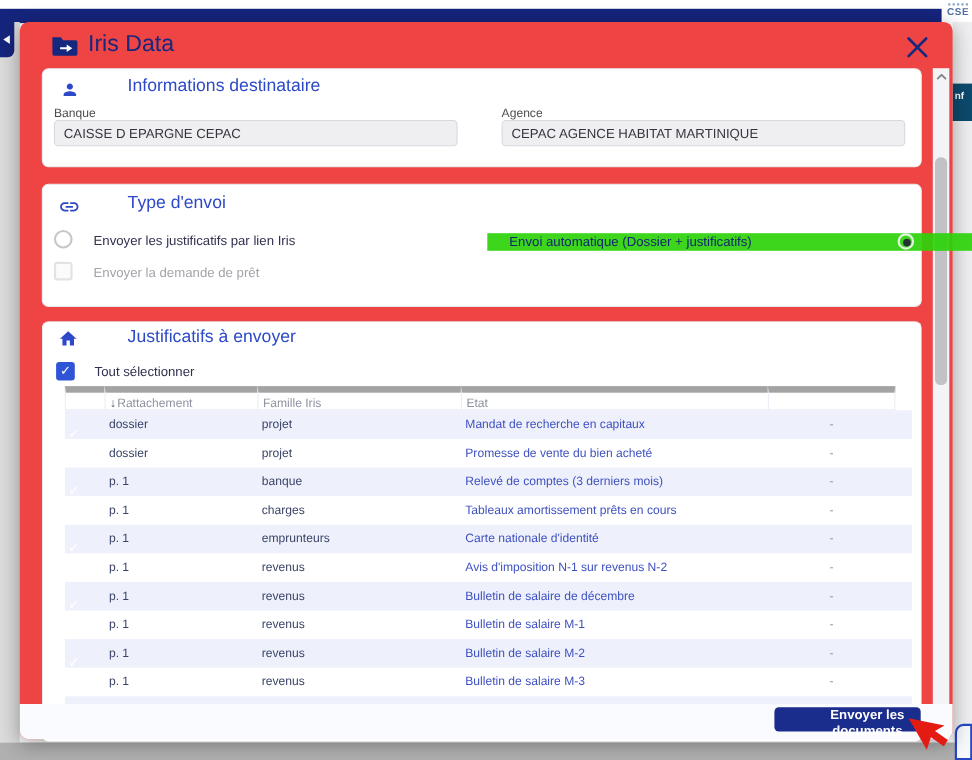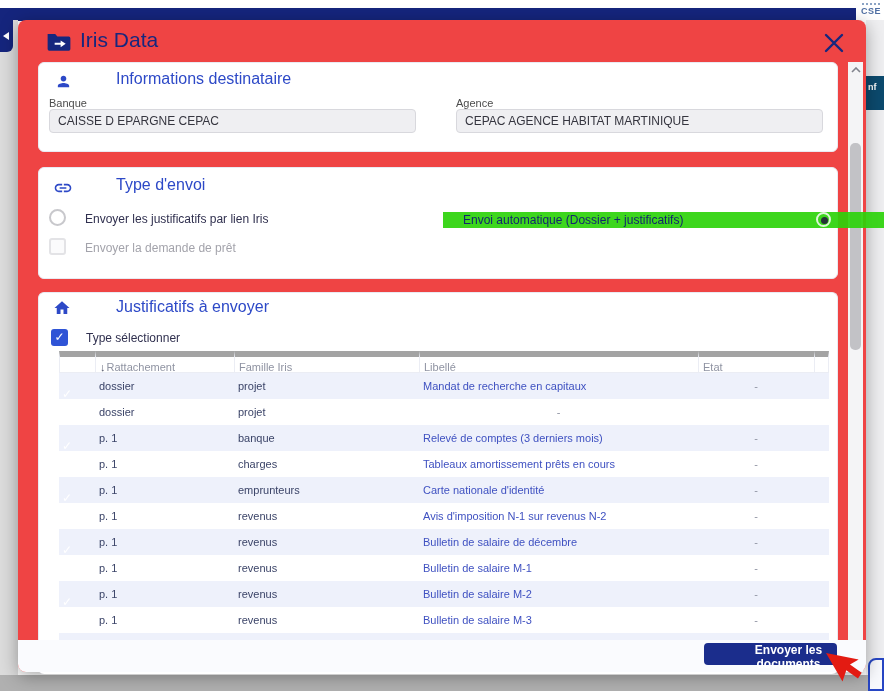--- a/index.html
+++ b/index.html
@@ -155,44 +155,44 @@
     <span class="card-icon" style="left:14px; top:6px;">
       <svg width="18" height="18" viewBox="0 0 24 24">
           <path fill="#2d49c7" d="M10 20v-6h4v6h5v-8h3L12 3 2 12h3v8z"></path>
         </svg>
     </span>
     <div class="card-title" style="left:40px; top:5px;">Justificatifs à envoyer</div>
 
     <span class="checkbox select-all-box">
       <span class="check"></span>
     </span>
-    <div class="select-all-label">Type sélectionner</div>
+    <div class="select-all-label">Tout sélectionner</div>
 
     <div class="doc-table">
       <div class="t-row t-head">
         <div></div>
         <div><span class="sort-icon">↓</span><span>Rattachement</span></div>
         <div>Famille Iris</div>
-        <div>Libellé</div>
         <div>Etat</div>
         <div></div>
       </div>
       <div class="t-body">
           <div class="t-row alt">
     <div class="cell-cb"><span class="checkbox"><span class="check"></span></span></div>
     <div class="cell-rat">dossier</div>
     <div class="cell-fam">projet</div>
     <div class="cell-lib">Mandat de recherche en capitaux</div>
     <div class="cell-etat">-</div>
     <div></div>
   </div>
           <div class="t-row">
     <div class="cell-cb"><span class="checkbox"><span class="check"></span></span></div>
     <div class="cell-rat">dossier</div>
     <div class="cell-fam">projet</div>
+    <div class="cell-lib">Promesse de vente du bien acheté</div>
     <div class="cell-etat">-</div>
     <div></div>
   </div>
           <div class="t-row alt">
     <div class="cell-cb"><span class="checkbox"><span class="check"></span></span></div>
     <div class="cell-rat">p. 1</div>
     <div class="cell-fam">banque</div>
     <div class="cell-lib">Relevé de comptes (3 derniers mois)</div>
     <div class="cell-etat">-</div>
     <div></div>

